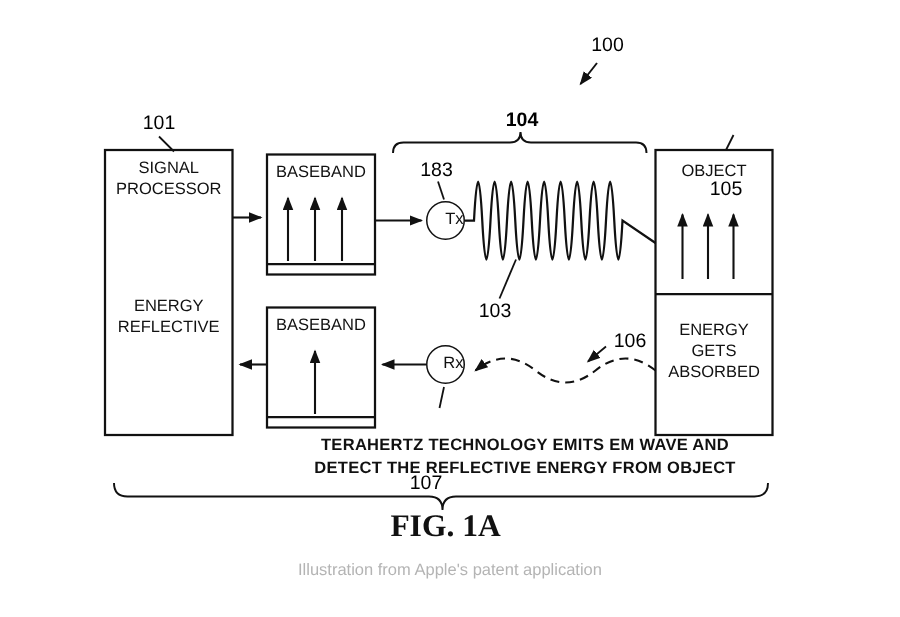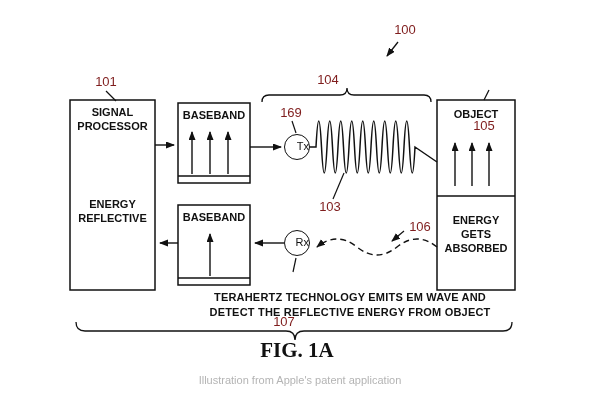--- a/index.html
+++ b/index.html
@@ -1,20 +1,20 @@
 <!DOCTYPE html>
 <html><head>
 <meta charset="utf-8">
 <style>
   html,body{margin:0;padding:0;background:#ffffff;}
   .page{position:relative;width:600px;height:411px;background:#ffffff;overflow:hidden;
         font-family:"Liberation Sans",sans-serif;color:#111;}
   .abs{position:absolute;}
-  .ref{font-size:13px;font-weight:400;text-align:center;color:#7f1d1d;}
-  .boxlabel{font-size:11px;font-weight:bold;text-align:center;line-height:1.25;color:#111;}
+  .ref{font-size:13px;font-weight:400;text-align:center;color:#000000;}
+  .boxlabel{font-size:11px;font-weight:normal;text-align:center;line-height:1.25;color:#111;}
   .circle{box-sizing:border-box;width:26px;height:26px;border:1.5px solid #111;border-radius:50%;
           background:#fff;font-size:11px;text-align:right;line-height:23px;}
   .annot{font-size:11px;font-weight:bold;text-align:center;letter-spacing:.2px;color:#111;}
   .figlabel{font-family:"Liberation Serif",serif;font-size:21px;font-weight:bold;text-align:center;color:#111;}
   .caption{font-size:11px;color:#b4b4b4;text-align:center;}
   svg{position:absolute;left:0;top:0;}
 </style>
 </head>
 <body>
 
@@ -65,23 +65,23 @@
     <line x1="489" y1="90" x2="484" y2="100" stroke="#111" stroke-width="1.2"></line>
     <line x1="404" y1="231" x2="392" y2="241" stroke="#111" stroke-width="1.2" marker-end="url(#arr)"></line>
     <line x1="293" y1="272" x2="296" y2="258" stroke="#111" stroke-width="1.2"></line>
 
     <path d="M262 102 q0 -7 7 -7 L340 95 q7 0 7 -7 q0 7 7 7 L424 95 q7 0 7 7" fill="none" stroke="#111" stroke-width="1.3"></path>
     <path d="M76 322 q0 9 9 9 L286 331 q9 0 9 9 q0 -9 9 -9 L503 331 q9 0 9 -9" fill="none" stroke="#111" stroke-width="1.3"></path>
   </svg>
 
   <div class="abs ref" style="left:385px;top:22px;width:40px;">100</div>
   <div class="abs ref" style="left:86px;top:74px;width:40px;">101</div>
-  <div class="abs ref" style="left:271px;top:105px;width:40px;">169</div>
+  <div class="abs ref" style="left:271px;top:105px;width:40px;">183</div>
   <div class="abs ref" style="left:310px;top:199px;width:40px;">103</div>
-  <div class="abs ref" style="left:308px;top:72px;width:40px;">104</div>
+  <div class="abs ref" style="left:328px;top:72px;width:40px;font-weight:bold;">104</div>
   <div class="abs ref" style="left:464px;top:74px;width:40px;margin-top:44px;">105</div>
   <div class="abs ref" style="left:400px;top:219px;width:40px;">106</div>
   <div class="abs ref" style="left:264px;top:274px;width:40px;margin-top:40px;">107</div>
 
   <div class="abs boxlabel" style="left:72px;top:106px;width:81px;">SIGNAL PROCESSOR</div>
   <div class="abs boxlabel" style="left:72px;top:198px;width:81px;">ENERGY REFLECTIVE</div>
   <div class="abs boxlabel" style="left:179px;top:109px;width:70px;">BASEBAND</div>
   <div class="abs boxlabel" style="left:179px;top:211px;width:70px;">BASEBAND</div>
   <div class="abs boxlabel" style="left:438px;top:108px;width:76px;">OBJECT</div>
   <div class="abs boxlabel" style="left:438px;top:214px;width:76px;">ENERGY GETS ABSORBED</div>

